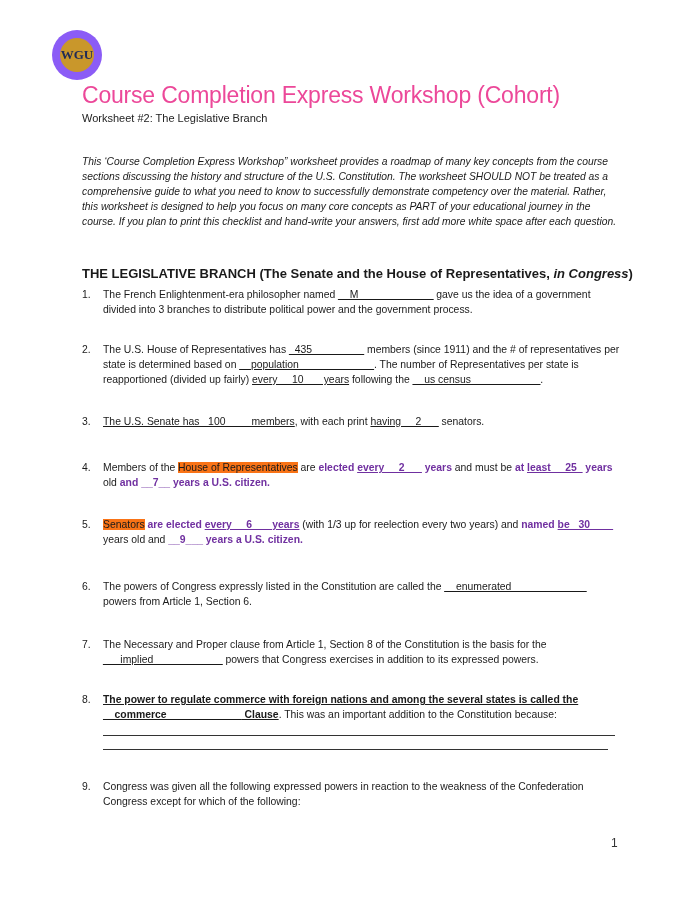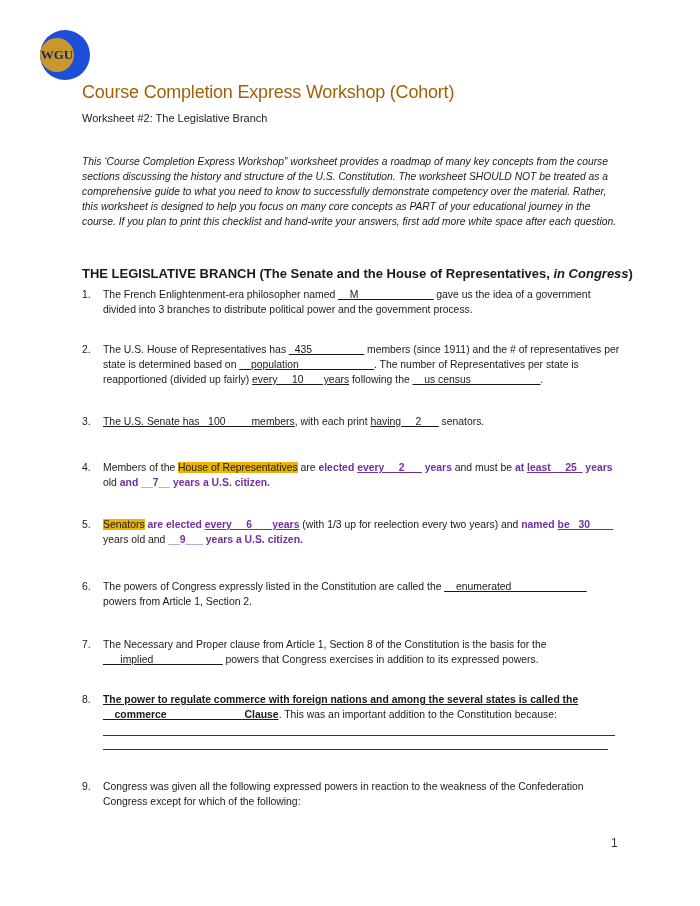--- a/index.html
+++ b/index.html
@@ -1,33 +1,33 @@
 <!DOCTYPE html>
 <html><head>
 <meta charset="utf-8">
 <style>
   html, body { margin:0; padding:0; background:#ffffff; }
   body { width:700px; height:906px; position:relative; overflow:hidden;
          font-family:"Liberation Sans", sans-serif; color:#1a1a1a; font-size:10.4px; }
-  .logo { position:absolute; left:40px; top:30px; width:50px; height:50px; border-radius:50%;
-          background:#1d4ed8; display:flex; align-items:center; }
+  .logo { position:absolute; left:52px; top:30px; width:50px; height:50px; border-radius:50%;
+          background:#8b5cf6; display:flex; align-items:center; justify-content:center; }
   .logo .inner { width:34px; height:34px; border-radius:50%; background:#c9972b;
           display:flex; align-items:center; justify-content:center;
           font-family:"Liberation Serif", serif; font-size:13px; color:#1e2a57; font-weight:bold; }
-  .title { position:absolute; left:82px; top:82px; font-size:18px; color:#a16207; letter-spacing:-0.2px; }
+  .title { position:absolute; left:82px; top:82px; font-size:23px; color:#ec4899; letter-spacing:-0.2px; }
   .subtitle { position:absolute; left:82px; top:112px; font-size:11px; color:#222; }
   .intro { position:absolute; left:82px; top:154px; width:535px; font-style:italic; line-height:15px; font-size:10.3px; }
   .section { position:absolute; left:82px; top:266px; font-weight:bold; font-size:13px; }
   .section i { font-weight:bold; }
   .q { position:absolute; left:82px; width:540px; line-height:15px; }
   .q .num { position:absolute; left:0; top:0; }
   .q .body { margin-left:21px; }
   .u { text-decoration:underline; }
   .purple { color:#7030a0; font-weight:bold; }
-  .hl { background:#eab308;margin-top:11px; }
+  .hl { background:#f97316;margin-top:11px; }
   .b { font-weight:bold;text-decoration:underline; }
   .i { }
   .blank { display:block; border-bottom:1px solid #333; height:13px; }
   .page-num { position:absolute; left:611px; top:836px; font-size:12px; color:#333; }
 </style>
 </head>
 <body>
 
 <div class="logo">
     <div class="inner">WGU</div>
@@ -60,21 +60,21 @@
   <div class="body"><span>Members of the </span><span class="hl">House of Representatives</span><span> are </span><span class="purple">elected </span><span class="purple u">every __2___</span><span class="purple"> years</span><span> and must be </span><span class="purple">at </span><span class="purple u">least __25_</span><span class="purple"> years</span><span> old </span><span class="purple">and __7__ years a U.S. citizen.</span></div>
 </div>
 
 <div class="q" style="top:517px">
   <span class="num">5.</span>
   <div class="body"><span class="hl">Senators</span><span class="purple"> are elected </span><span class="purple u">every __6___ years</span><span> (with 1/3 up for reelection every two years) and </span><span class="purple">named </span><span class="purple u">be _30____</span><span> years old and </span><span class="purple">__9___ years a U.S. citizen.</span></div>
 </div>
 
 <div class="q" style="top:579px">
   <span class="num">6.</span>
-  <div class="body"><span>The powers of Congress expressly listed in the Constitution are called the </span><span class="u">__enumerated_____________</span><span> powers from Article 1, Section 2.</span></div>
+  <div class="body"><span>The powers of Congress expressly listed in the Constitution are called the </span><span class="u">__enumerated_____________</span><span> powers from Article 1, Section 6.</span></div>
 </div>
 
 <div class="q" style="top:637px">
   <span class="num">7.</span>
   <div class="body"><span>The Necessary and Proper clause from Article 1, Section 8 of the Constitution is the basis for the </span><span class="u">___implied____________</span><span> powers that Congress exercises in addition to its expressed powers.</span></div>
 </div>
 
 <div class="q" style="top:692px">
   <span class="num">8.</span>
   <div class="body"><span class="b">The power to regulate commerce with foreign nations and among the several states is called the </span><span class="u b">__commerce_____________</span><span class="b"> Clause</span><span>. This was an important addition to the Constitution because:</span>

